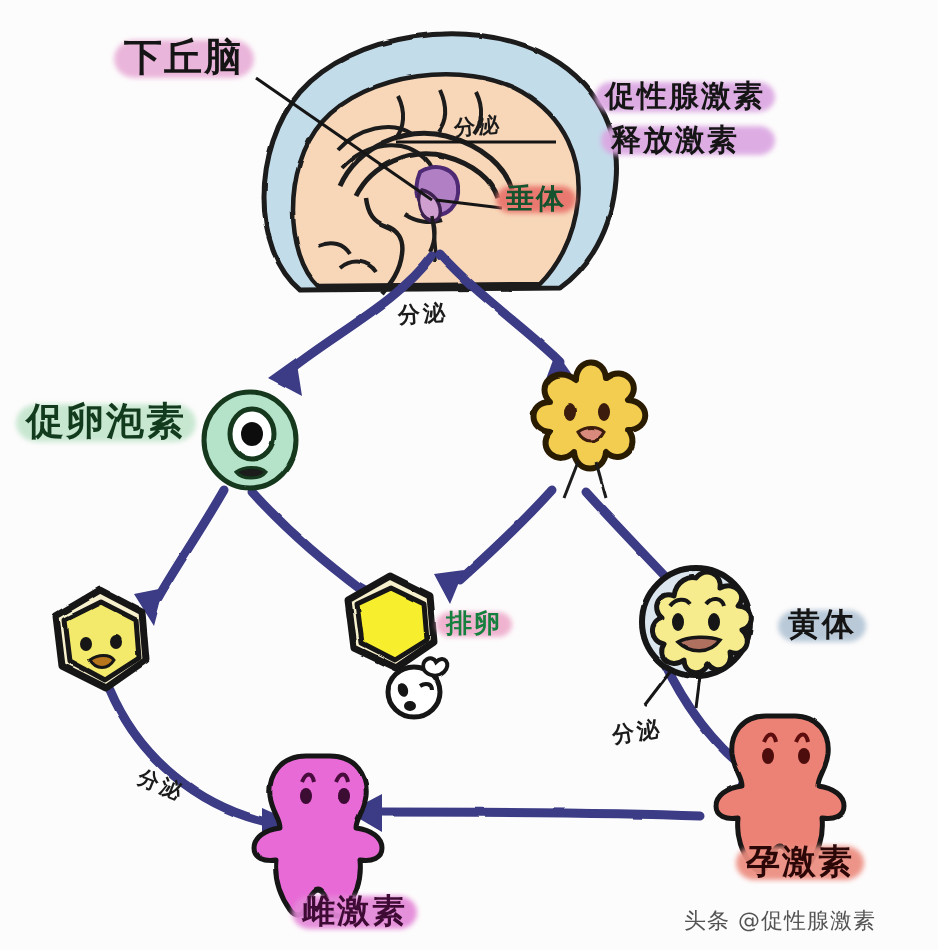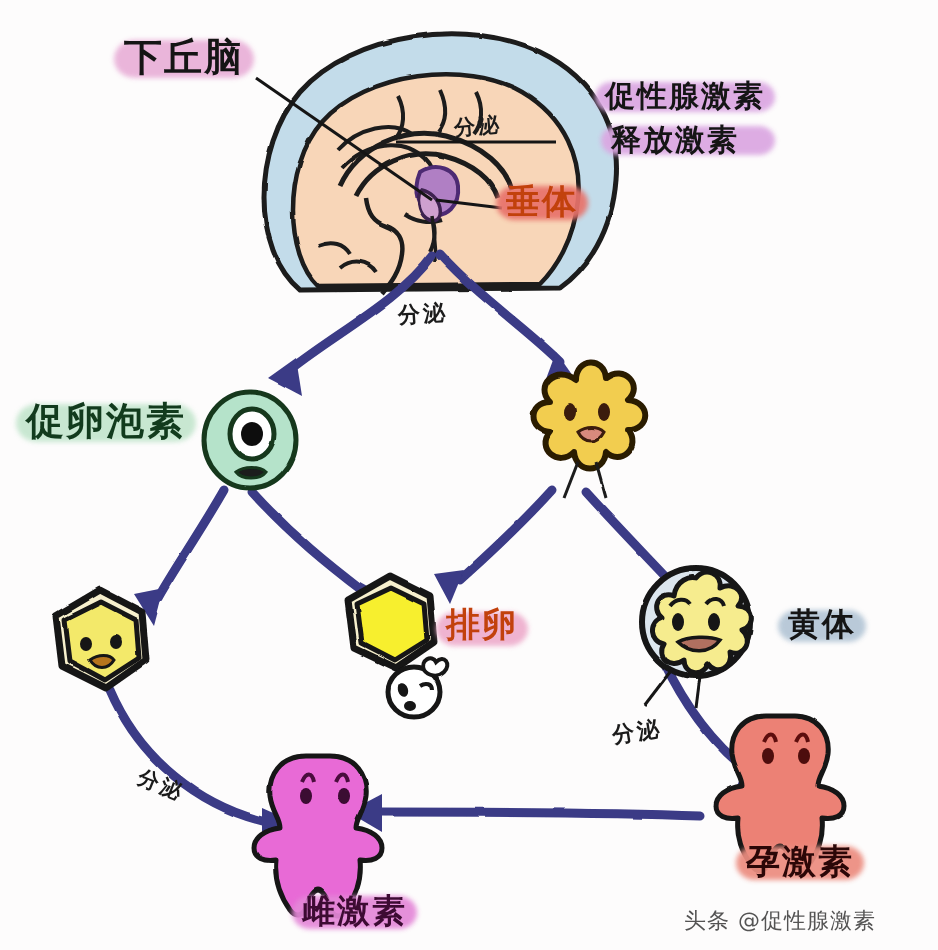--- a/index.html
+++ b/index.html
@@ -49,29 +49,29 @@
   .hl-magenta::before{background:#e488d8;}
   .hl-salmon::before{background:#ec8d80;}
   .none::before{display:none;}
 
   .plain{color:#1b1b1b;font-weight:700;letter-spacing:3px;}
 
   
   #lbl-hypothalamus{left:118px;top:36px;font-size:38px;}
   #lbl-gnrh{left:562px;top:78px;font-size:30px;margin-left:37px;}
   #lbl-gnrh .l2{display:block;margin-top:8px;margin-left:6px;}
-  #lbl-pituitary{left:500px;top:182px;font-size:34px;color:#c2410c;font-family:Liberation Serif, serif;}
+  #lbl-pituitary{left:500px;top:182px;font-size:28px;color:#14532d;font-family:Liberation Serif, serif;}
   #lbl-secrete-brain{left:448px;top:113px;font-size:21px;transform:rotate(-5deg);}
   #lbl-secrete-mid{left:392px;top:300px;font-size:22px;transform:rotate(-4deg);}
   #lbl-secrete-left{left:131px;top:772px;font-size:21px;transform:rotate(22deg);}
   #lbl-secrete-right{left:606px;top:718px;font-size:22px;transform:rotate(-9deg);}
   #lbl-fsh{left:20px;top:400px;font-size:38px;color:#123b1d;}
   #lbl-lh{left:600px;top:437px;font-size:34px;color:#2b1a05;}
   #lbl-follicle{left:156px;top:620px;font-size:32px;}
-  #lbl-ovulation{left:440px;top:608px;font-size:34px;color:#c2410c;font-family:Liberation Mono, monospace;}
+  #lbl-ovulation{left:440px;top:608px;font-size:26px;color:#15803d;}
   #lbl-luteum{left:782px;top:606px;font-size:32px;}
   #lbl-estrogen{left:296px;top:892px;font-size:33px;color:#3d0b33;}
   #lbl-progesterone{left:740px;top:842px;font-size:34px;color:#2b0707;}
 
   #watermark{
     position:absolute;left:684px;top:906px;
     font-size:22px;color:#2f2f2f;opacity:.82;
     letter-spacing:1px;z-index:9;font-weight:400;
   }
 </style>

